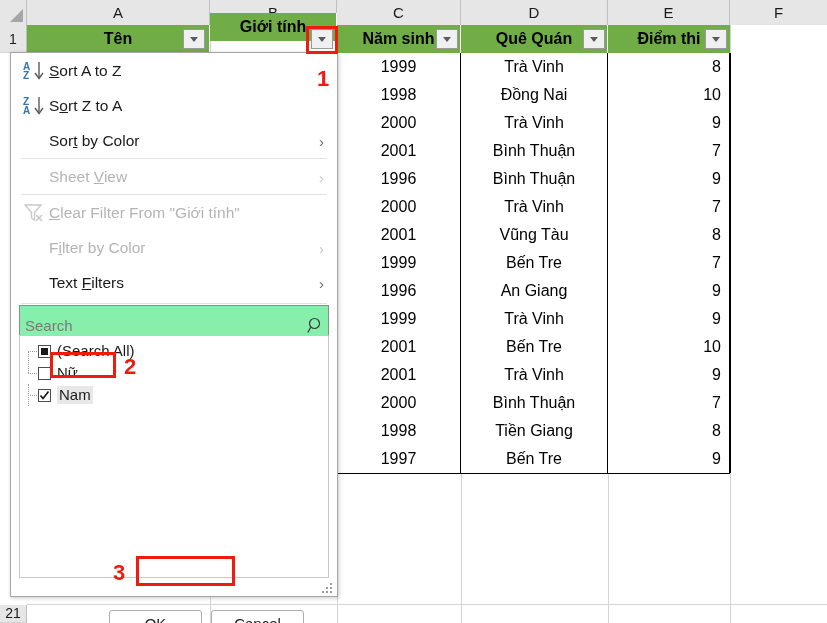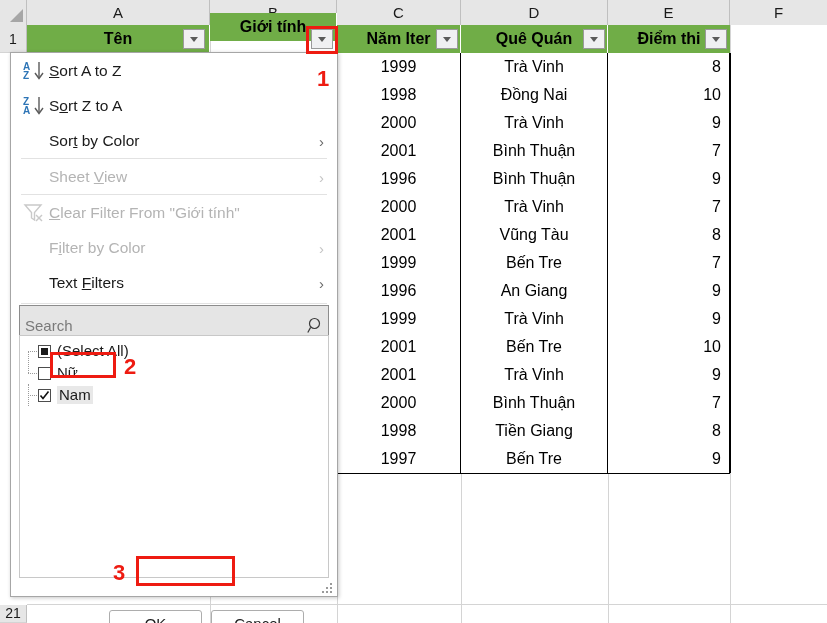--- a/index.html
+++ b/index.html
@@ -227,21 +227,21 @@
 
   .funnel-icon { width: 22px; height: 20px; }
 
   
   .search-wrap {
     position: absolute;
     left: 8px; top: 252px;
     width: 310px; height: 40px;
     border: 1px solid #8c8c8c;
     box-sizing: border-box;
-    background: #e5e5e5;
+    background: #86efac;
     display: flex;
     align-items: center;
   }
   .search-text {
     flex: 1 1 auto;
     padding-left: 5px;
     font-size: 15px;
     color: #7a7a7a;
   }
   .search-icon-box {
@@ -389,21 +389,21 @@
   <div class="tbl-head" style="left:27px;  top:25px; width:183px;">Tên</div>
   <div class="filter-btn" style="left:183px; top:29px;">
     <span class="caret"></span>
   </div>
 
   <div class="tbl-head" style="left:210px; top:13px; width:127px;">Giới tính</div>
   <div class="filter-btn" style="left:311px; top:29px;">
     <span class="caret"></span>
   </div>
 
-  <div class="tbl-head" style="left:337px; top:25px; width:124px;">Năm lter</div>
+  <div class="tbl-head" style="left:337px; top:25px; width:124px;">Năm sinh</div>
   <div class="filter-btn" style="left:436px; top:29px;">
     <span class="caret"></span>
   </div>
 
   <div class="tbl-head" style="left:461px; top:25px; width:147px;">Quê Quán</div>
   <div class="filter-btn" style="left:583px; top:29px;">
     <span class="caret"></span>
   </div>
 
   <div class="tbl-head" style="left:608px; top:25px; width:122px; border-right:none;">Điểm thi</div>
@@ -586,21 +586,21 @@
         </svg>
       </span>
     </div>
 
     <div class="listbox">
 
       <div class="list-row">
         <span class="tree-line"></span>
         <span class="tree-vline" style="top:11px; height:22px;"></span>
         <span class="cbox filled"></span>
-        <span class="list-label">(Select All)</span>
+        <span class="list-label">(Search All)</span>
       </div>
 
       <div class="list-row">
         <span class="tree-line"></span>
         <span class="tree-vline" style="top:-11px; height:22px;"></span>
         <span class="cbox"></span>
         <span class="list-label">Nữ</span>
       </div>
 
       <div class="list-row selected">

